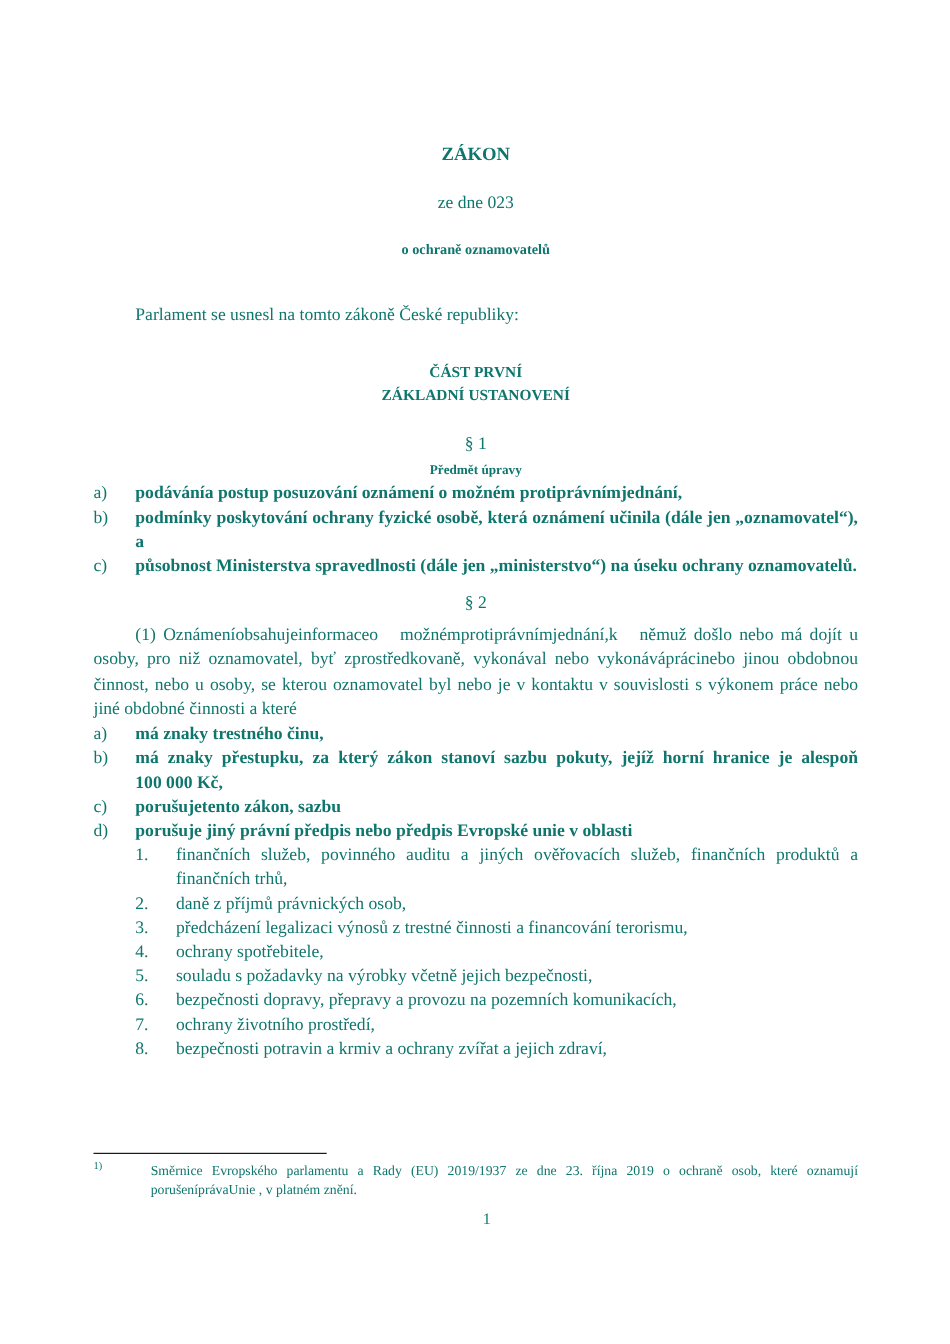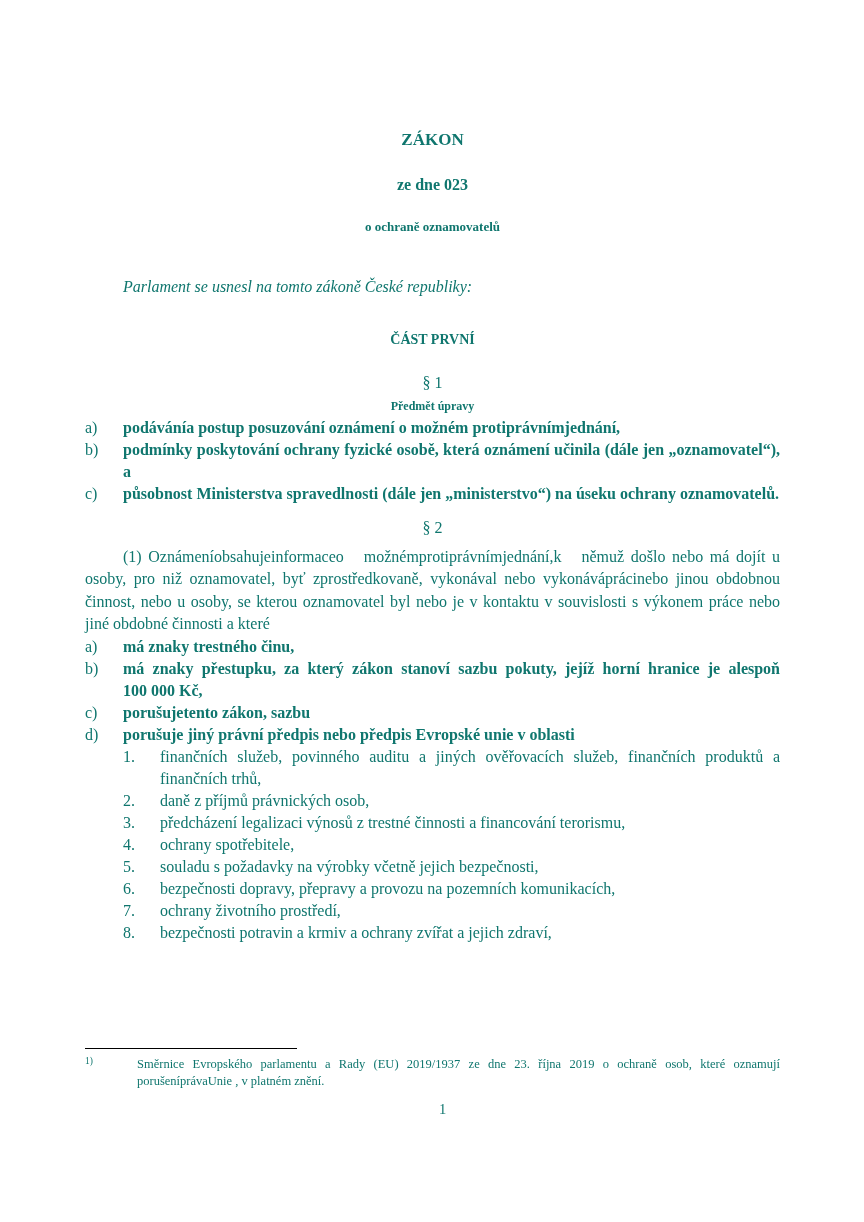--- a/index.html
+++ b/index.html
@@ -18,23 +18,23 @@
   .content {
     position: absolute;
     left: 85px;
     top: 0;
     width: 695px;
   }
   .center { text-align: center; }
   .bold { font-weight: bold; }
 
   .doc-title  { padding-top: 129px; font-size: 17px; }
-  .date-line  { margin-top: 22px; font-weight: bold; }
+  .date-line  { margin-top: 22px; }
   .doc-sub    { margin-top: 20px; font-size: 13px; }
-  .preamble   { margin: 37px 0 0 0; text-indent: 38px; font-style: italic; }
+  .preamble   { margin: 37px 0 0 0; text-indent: 38px; }
   .part-head  { margin-top: 31px; line-height: 21px; font-size: 14px; }
   .sec-num    { margin-top: 22px; }
   .sec-title  { font-size: 12px; }
   .intro      { margin: 12px 0 0 0; text-indent: 38px; }
   .intro sup  { font-size: 10px; line-height: 0; }
   .para       { margin: 6px 0 0 0; text-indent: 38px; text-align: justify; }
   .sec2-num   { margin-top: 12px; }
 
   .list { line-height: 22px; }
   .li   { display: flex; }
@@ -85,20 +85,21 @@
   <div class="content">
 
     <div class="center bold doc-title">ZÁKON</div>
     <div class="center date-line">ze dne 023</div>
     <div class="center bold doc-sub">o ochraně oznamovatelů</div>
 
     <p class="preamble">Parlament se usnesl na tomto zákoně České republiky:</p>
 
     <div class="center bold part-head">
       <div>ČÁST PRVNÍ</div>
+      <div>ZÁKLADNÍ USTANOVENÍ</div>
     </div>
 
     <div class="center sec-num">§ 1</div>
     <div class="center bold sec-title">Předmět úpravy</div>
 
 
     <div class="list">
       <div class="li">
         <span class="lbl">a)</span>
         <span class="txt">podávánía postup posuzování oznámení o možném protiprávnímjednání,</span>

